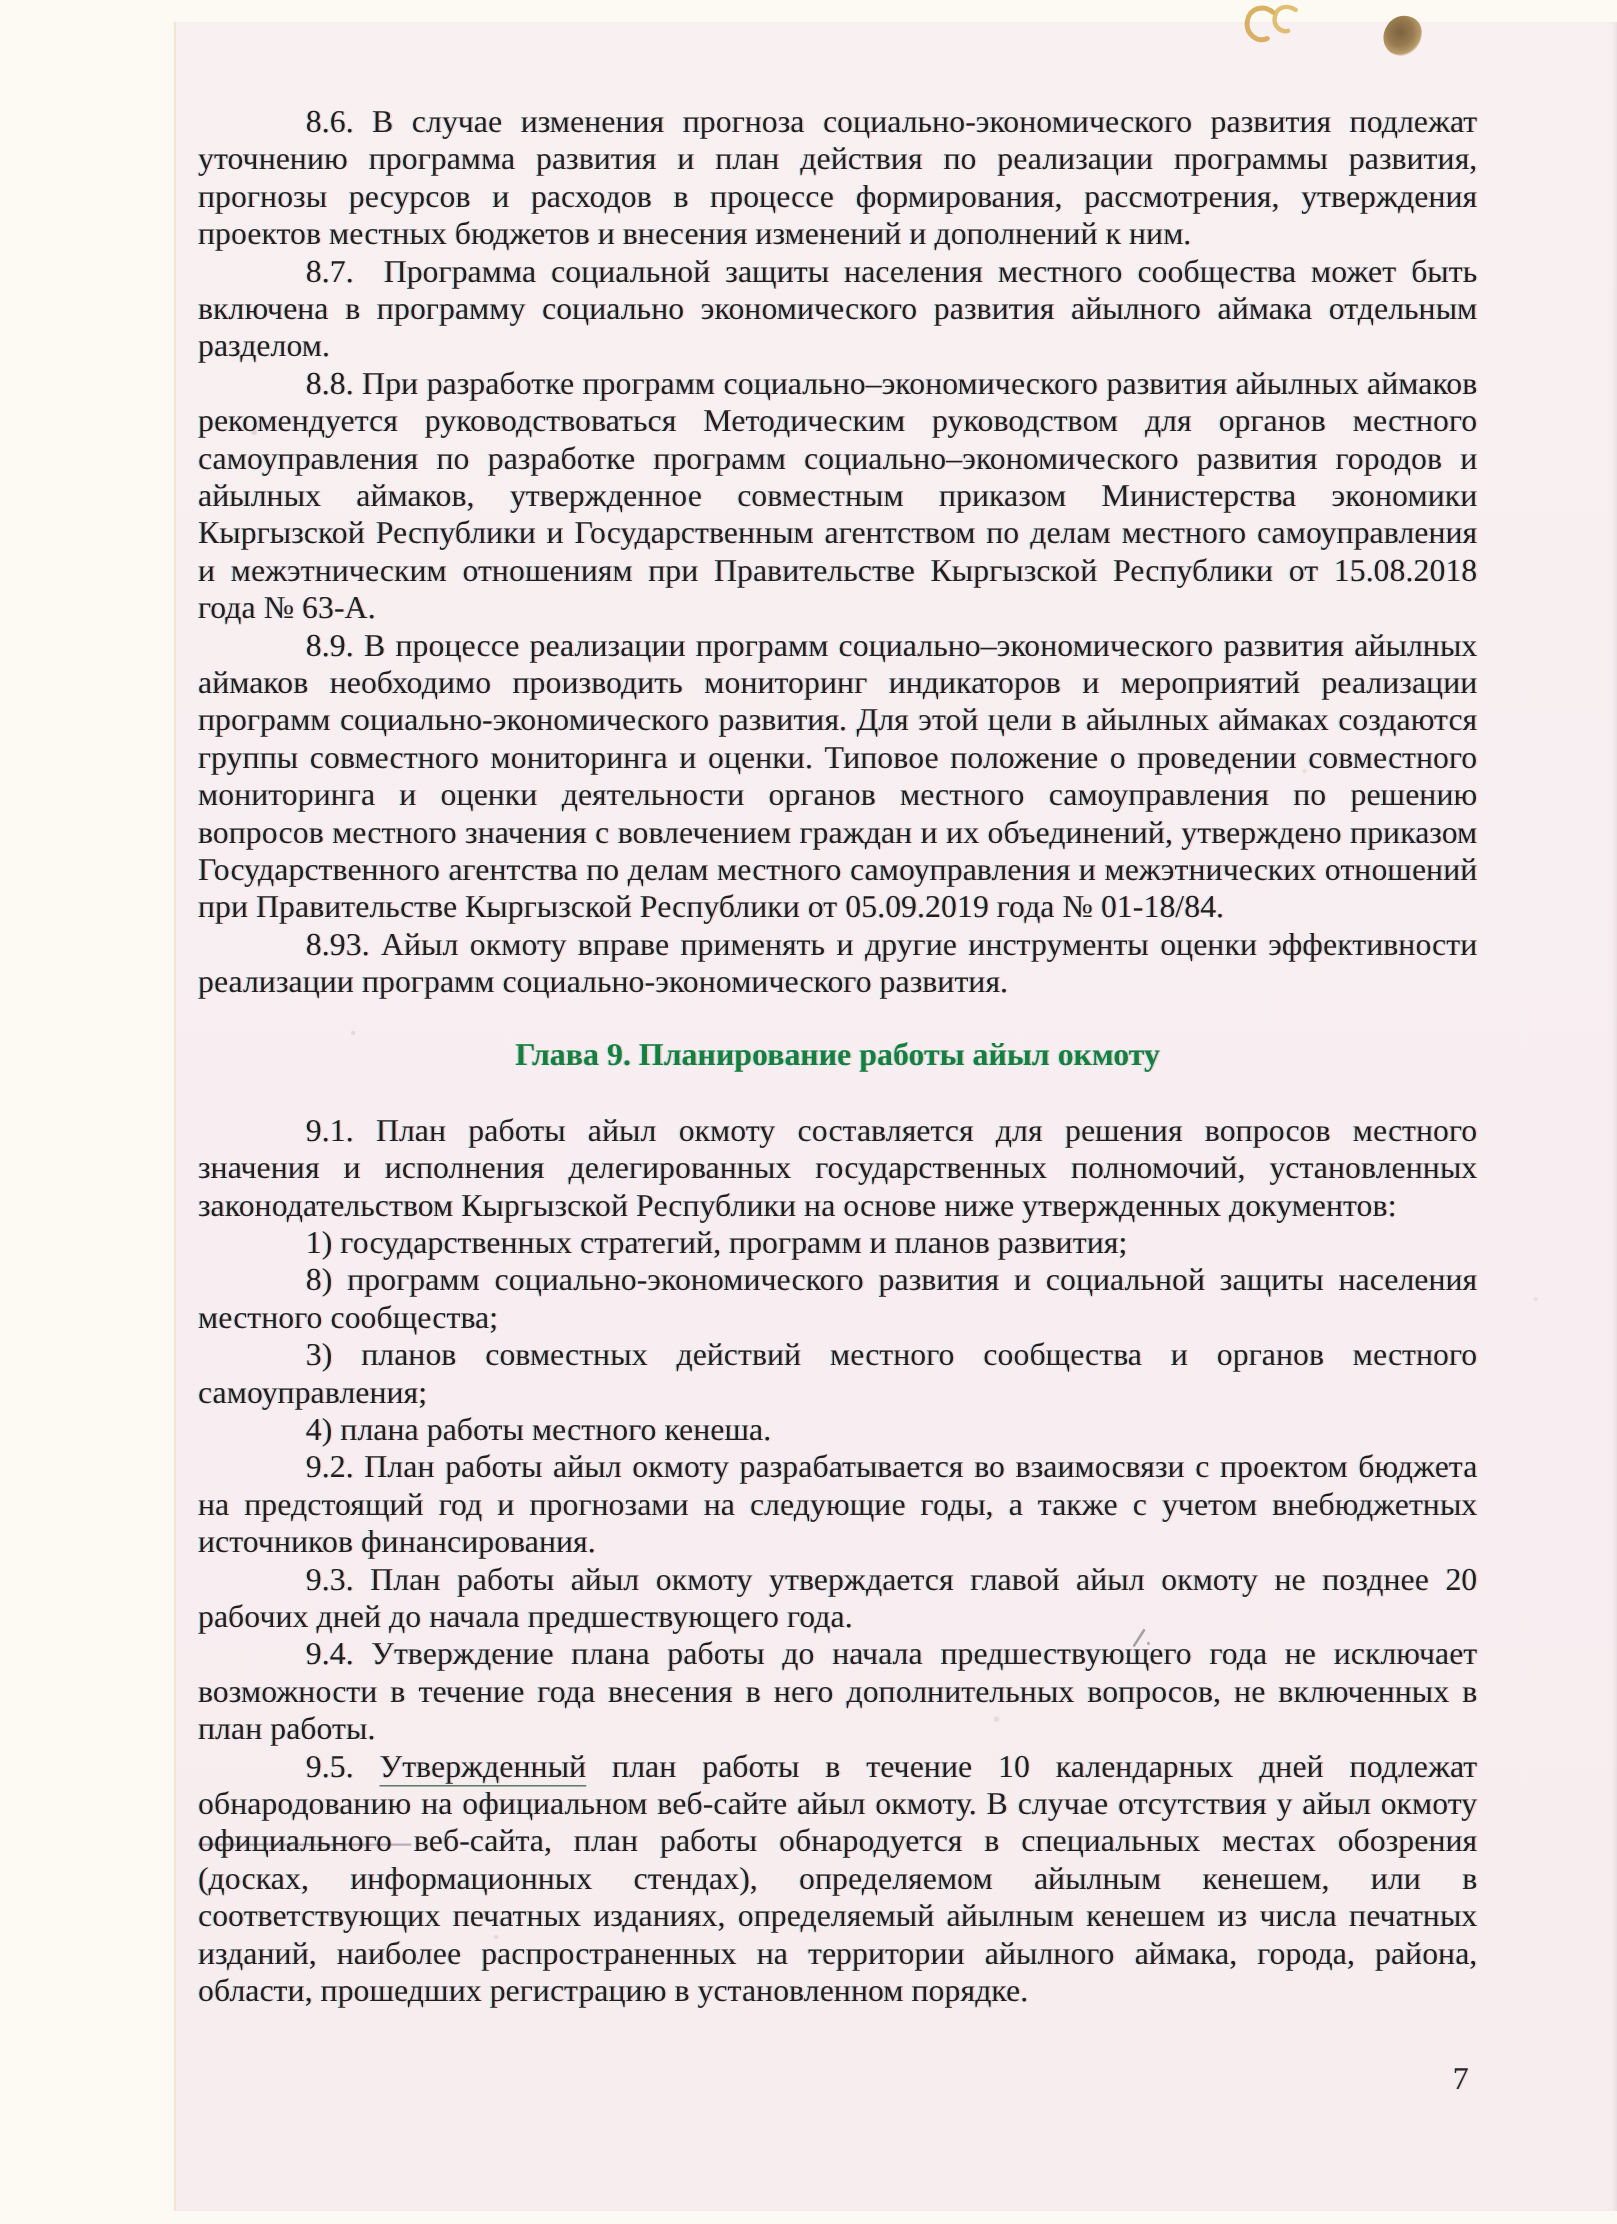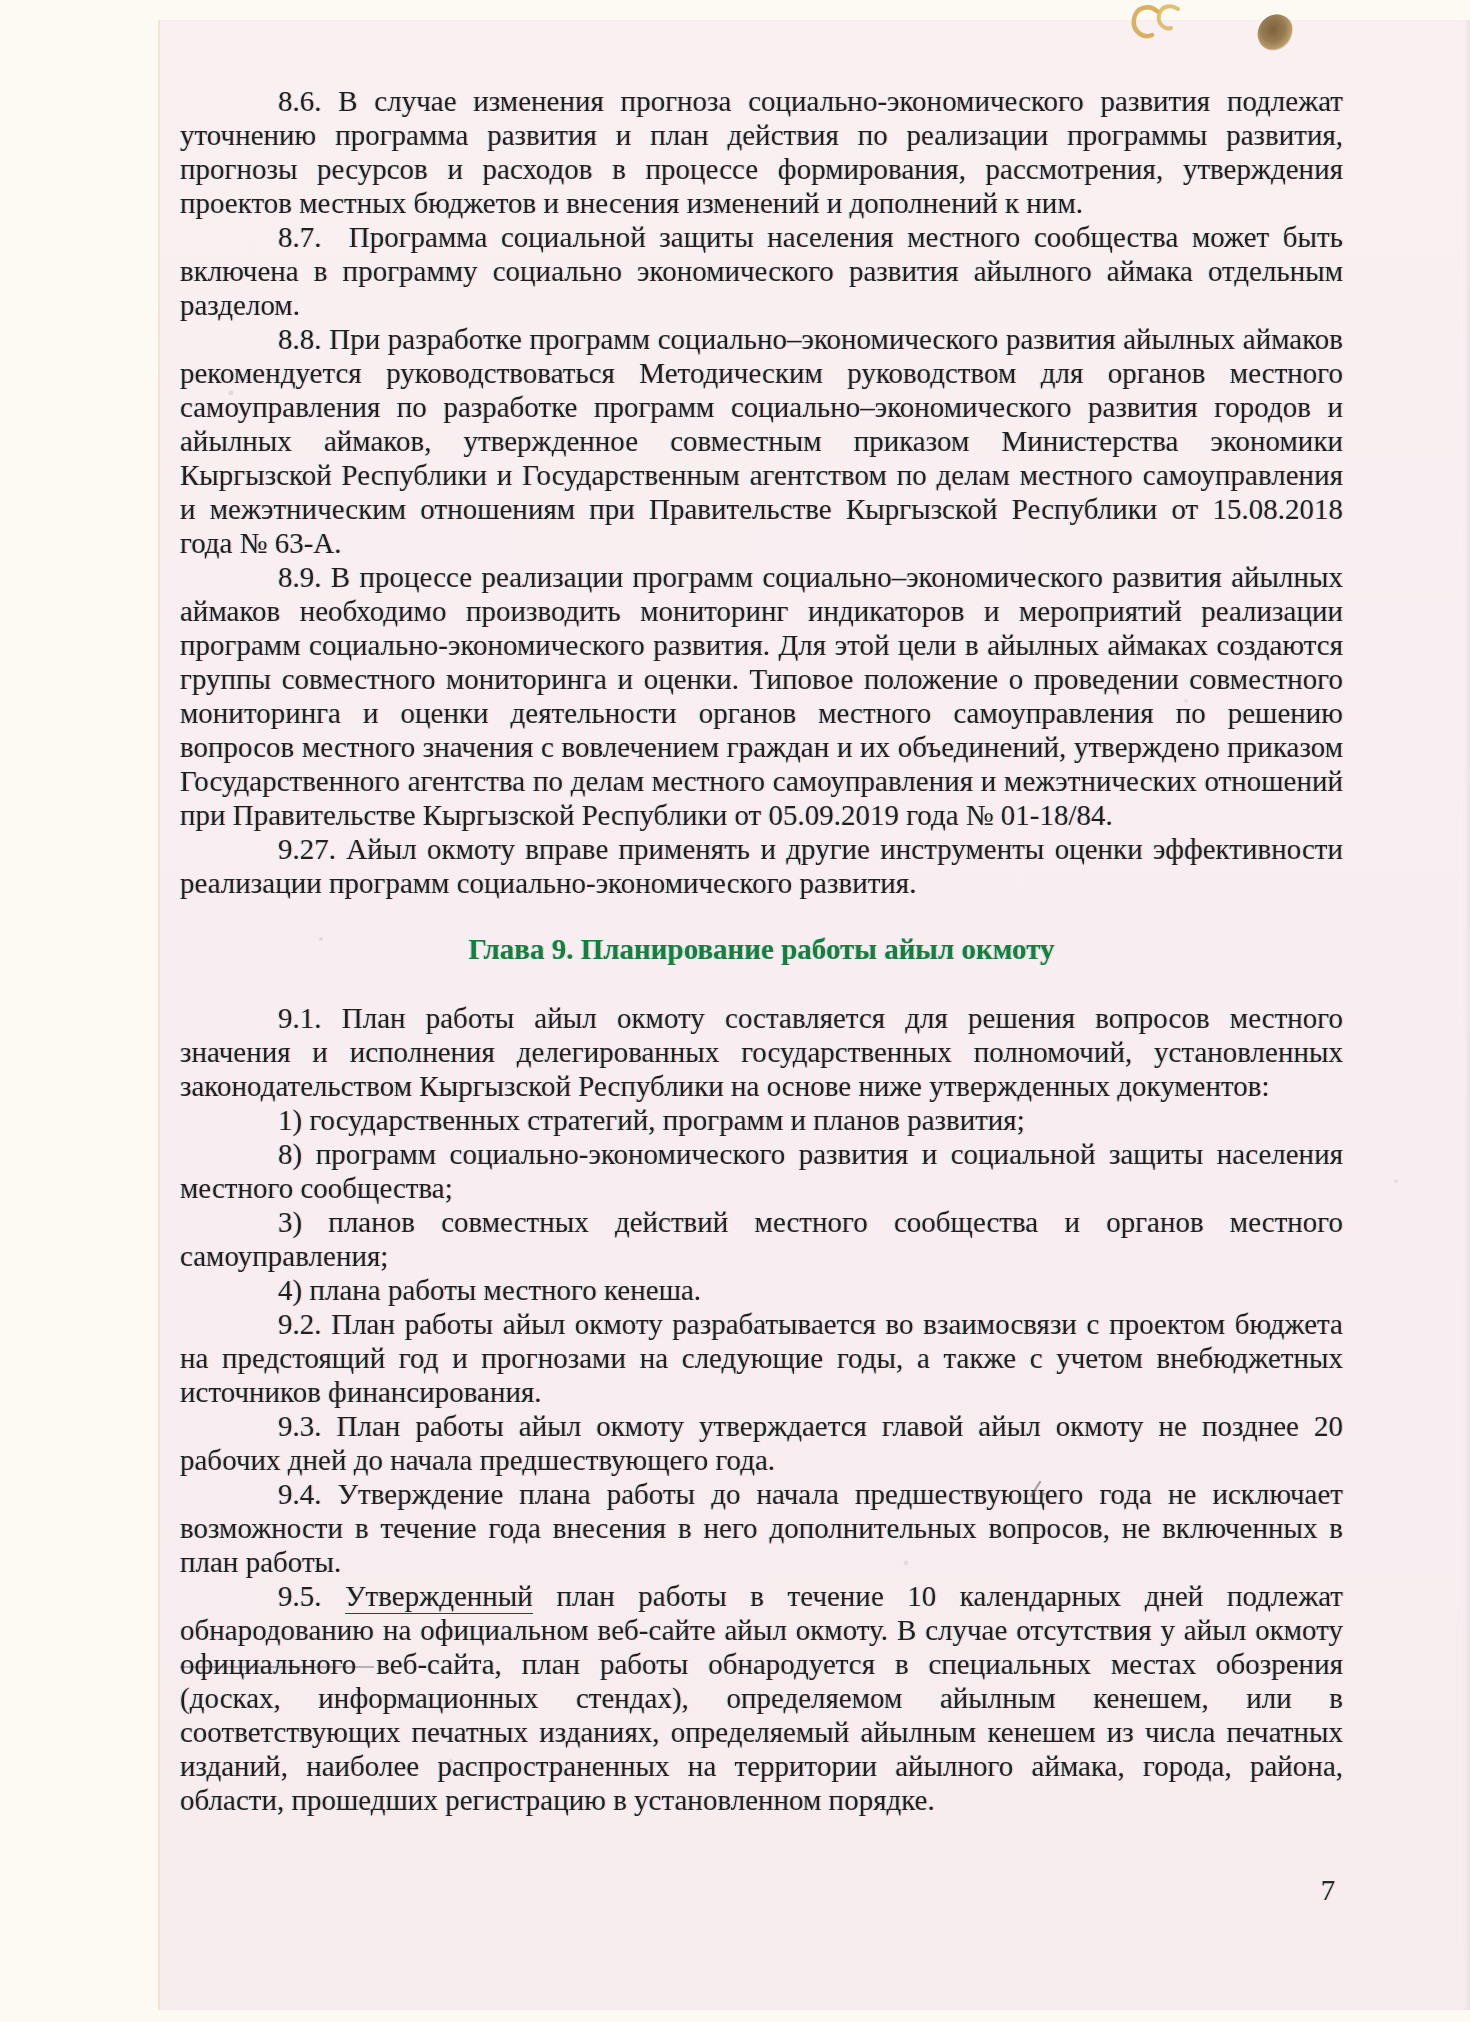--- a/index.html
+++ b/index.html
@@ -15,21 +15,21 @@
     box-shadow:inset -7px 0 9px -7px rgba(96,84,90,.28);
   }
   .noise{position:absolute;left:0;top:0;width:2px;height:2px;background:transparent;border-radius:50%;
     box-shadow:230px 392px 0 1.5px rgba(120,110,105,.18),
                320px 938px 0 1px  rgba(120,110,105,.16),
                1185px 700px 0 1px rgba(150,120,110,.15),
                905px 1562px 0 1.5px rgba(120,110,115,.14),
                450px 1760px 0 1px rgba(120,110,105,.15),
                1395px 1180px 0 1px rgba(130,115,110,.12);}
   .text-column{
-    position:absolute;left:180px;top:84px;width:1163px;
+    position:absolute;left:180px;top:94px;width:1163px;
     font-size:29px;line-height:34px;color:#221e1c;
     text-shadow:-1.2px 0 0 rgba(0,185,205,.22),1.2px 0 0 rgba(225,55,75,.18);
   }
   .para{
     margin:0;text-align:justify;text-indent:98px;
   }
   .chapter{
     margin:32px 0 35px 0;text-align:center;text-indent:0;
     font-size:29px;font-weight:700;color:#15803d;
   }
@@ -63,21 +63,21 @@
     <path d="M34,9 C26,2 13,5 11,17 C9,29 20,37 29,33" fill="none" stroke="#cf9f3e" stroke-width="4.5" stroke-linecap="round" opacity="0.8"></path>
     <path d="M55,7 C47,2 38,4 36,13 C34,22 42,28 48,26" fill="none" stroke="#d8ab49" stroke-width="4" stroke-linecap="round" opacity="0.75"></path>
   </svg>
   <div class="stain-blob"></div>
 
   <div class="text-column">
     <p class="para">8.6. В случае изменения прогноза социально-экономического развития подлежат уточнению программа развития и план действия по реализации программы развития, прогнозы ресурсов и расходов в процессе формирования, рассмотрения, утверждения проектов местных бюджетов и внесения изменений и дополнений к ним.</p>
     <p class="para">8.7.&nbsp; Программа социальной защиты населения местного сообщества может быть включена в программу социально экономического развития айылного аймака отдельным разделом.</p>
     <p class="para">8.8. При разработке программ социально–экономического развития айылных аймаков рекомендуется руководствоваться Методическим руководством для органов местного самоуправления по разработке программ социально–экономического развития городов и айылных аймаков, утвержденное совместным приказом Министерства экономики Кыргызской Республики и Государственным агентством по делам местного самоуправления и межэтническим отношениям при Правительстве Кыргызской Республики от 15.08.2018 года № 63-А.</p>
     <p class="para">8.9. В процессе реализации программ социально–экономического развития айылных аймаков необходимо производить мониторинг индикаторов и мероприятий реализации программ социально-экономического развития. Для этой цели в айылных аймаках создаются группы совместного мониторинга и оценки. Типовое положение о проведении совместного мониторинга и оценки деятельности органов местного самоуправления по решению вопросов местного значения с вовлечением граждан и их объединений, утверждено приказом Государственного агентства по делам местного самоуправления и межэтнических отношений при Правительстве Кыргызской Республики от 05.09.2019 года № 01-18/84.</p>
-    <p class="para">9.27. Айыл окмоту вправе применять и другие инструменты оценки эффективности реализации программ социально-экономического развития.</p>
+    <p class="para">8.93. Айыл окмоту вправе применять и другие инструменты оценки эффективности реализации программ социально-экономического развития.</p>
 
     <h2 class="chapter">Глава 9. Планирование работы айыл окмоту</h2>
 
     <p class="para">9.1. План работы айыл окмоту составляется для решения вопросов местного значения и исполнения делегированных государственных полномочий, установленных законодательством Кыргызской Республики на основе ниже утвержденных документов:</p>
     <p class="para">1) государственных стратегий, программ и планов развития;</p>
     <p class="para">8) программ социально-экономического развития и социальной защиты населения местного сообщества;</p>
     <p class="para">3) планов совместных действий местного сообщества и органов местного самоуправления;</p>
     <p class="para">4) плана работы местного кенеша.</p>
     <p class="para">9.2. План работы айыл окмоту разрабатывается во взаимосвязи с проектом бюджета на предстоящий год и прогнозами на следующие годы, а также с учетом внебюджетных источников финансирования.</p>
     <p class="para">9.3. План работы айыл окмоту утверждается главой айыл окмоту не позднее 20 рабочих дней до начала предшествующего года.</p>

